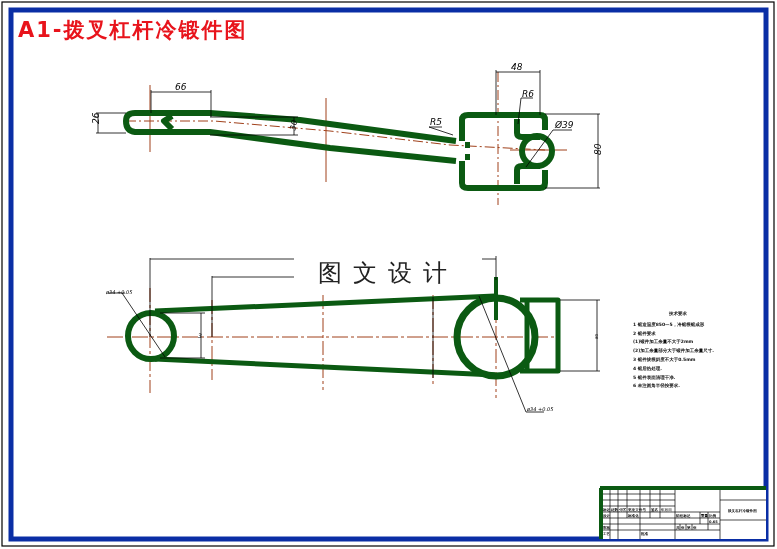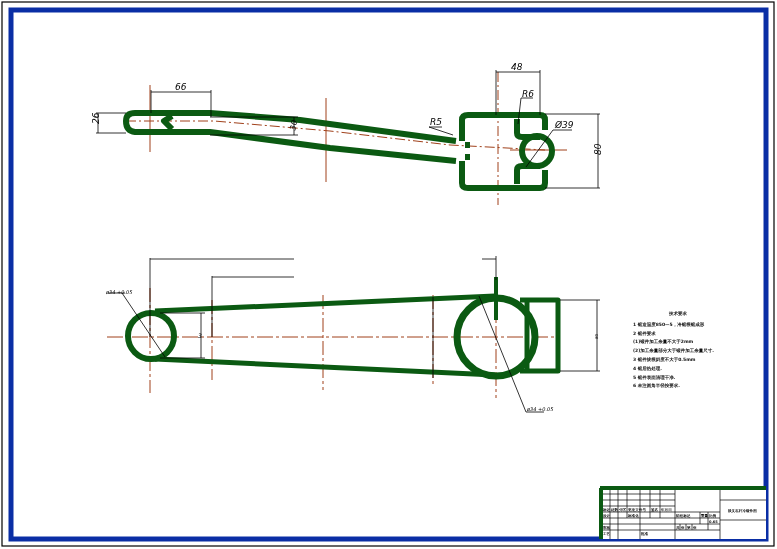--- a/index.html
+++ b/index.html
@@ -213,20 +213,22 @@
       <text class="tb-text" x="603" y="535">工艺</text>
       <text class="tb-text" x="641" y="535">批准</text>
       <text class="tb-text" x="676" y="529">共</text>
       <text class="tb-text" x="681" y="529">张</text>
       <text class="tb-text" x="687" y="529">第</text>
       <text class="tb-text" x="693" y="529">张</text>
       <text class="tb-text" x="728" y="512">拨叉杠杆冷锻件图</text>
     </g>
   </svg>
 
+  <div class="title-text">A1-拨叉杠杆冷锻件图</div>
+  <div class="watermark">图文设计</div>
 
   <div class="notes">
     <div class="notes-title">技术要求</div>
     <div>1 锻造温度850—5，冷锻模锻成形</div>
     <div>2 锻件要求</div>
     <div>  (1)锻件加工余量不大于2mm</div>
     <div>  (2)加工余量部分大于锻件加工余量尺寸.</div>
     <div>3 锻件拔模斜度不大于0.5mm</div>
     <div>4 锻后热处理.</div>
     <div>5 锻件表面清理干净.</div>

